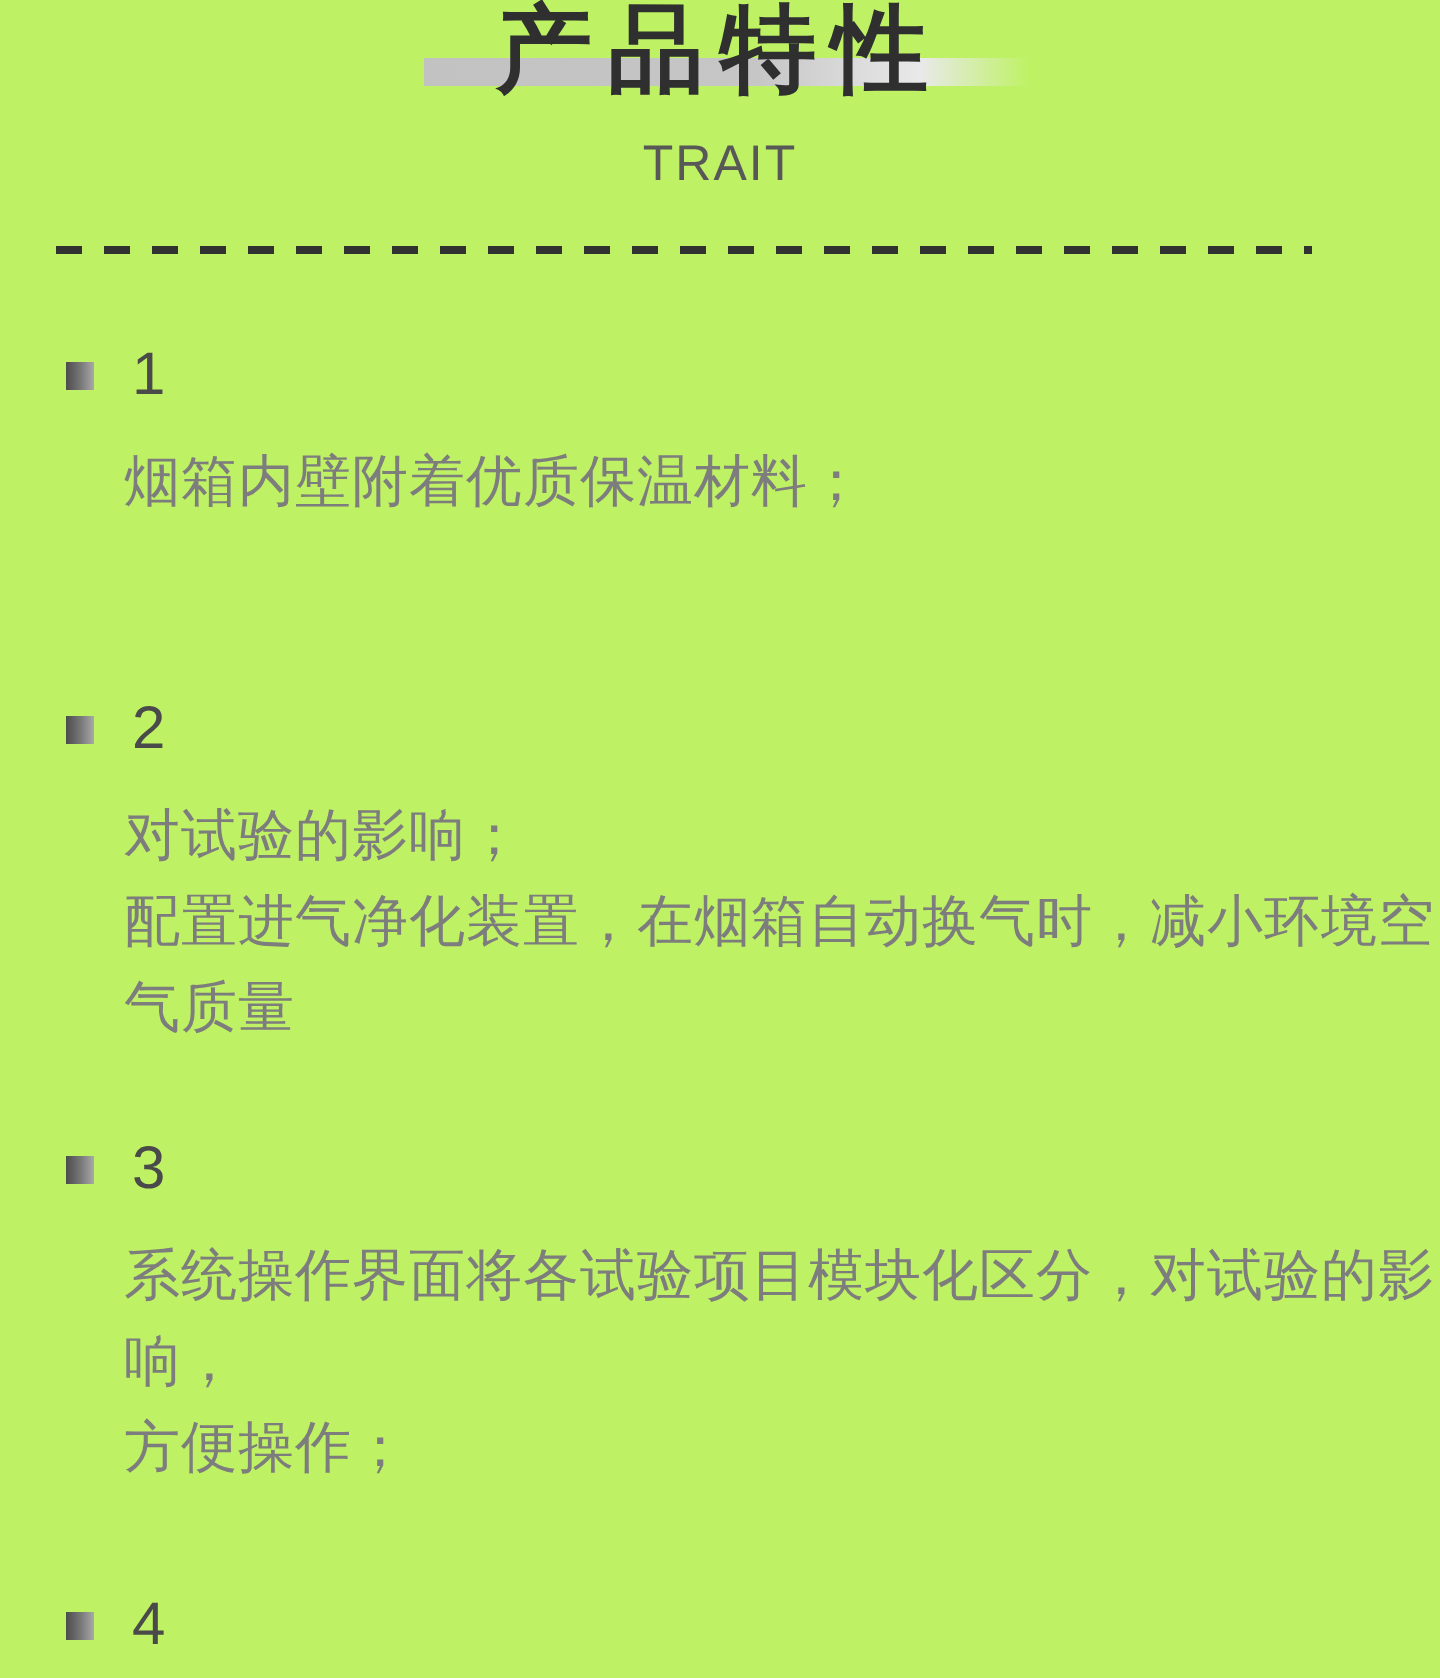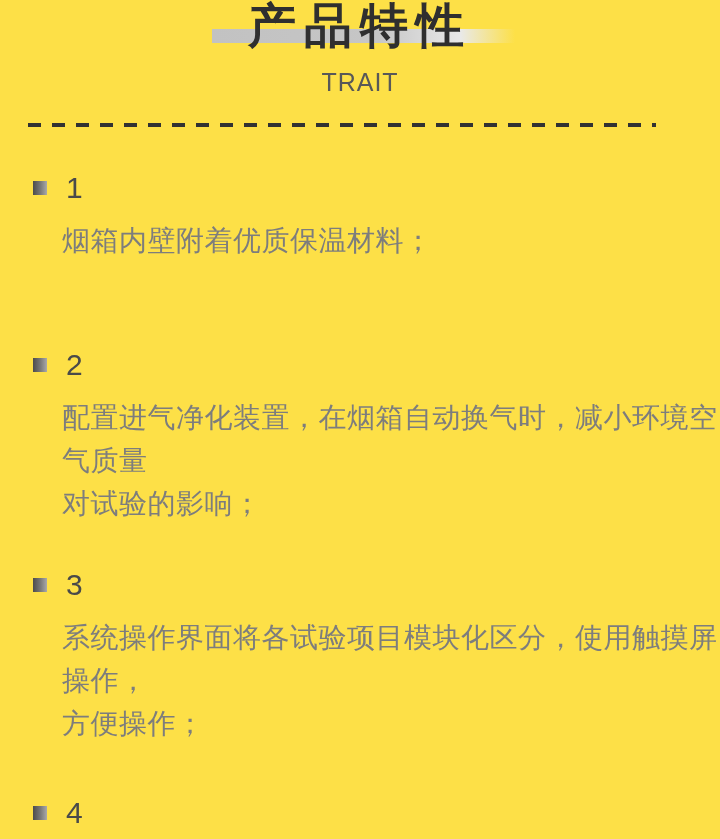--- a/index.html
+++ b/index.html
@@ -5,21 +5,21 @@
   html, body {
     margin: 0;
     padding: 0;
     background: #ffffff;
     font-family: "Liberation Sans", "DejaVu Sans", sans-serif;
   }
   .page {
     position: relative;
     width: 720px;
     height: 839px;
-    background: #fde047;
+    background: #bef264;
     overflow: hidden;
   }
   
   .hero {
     position: relative;
     text-align: center;
   }
   .band {
     position: absolute;
     left: 212px;
@@ -113,32 +113,32 @@
         <span class="fline">烟箱内壁附着优质保温材料；</span>
       </div>
     </section>
 
     <section class="feature feature-2">
       <div class="fhead">
         <span class="sq"></span>
         <span class="num">2</span>
       </div>
       <div class="ftext">
+        <span class="fline">对试验的影响；</span>
         <span class="fline">配置进气净化装置，在烟箱自动换气时，减小环境空气质量</span>
-        <span class="fline">对试验的影响；</span>
       </div>
     </section>
 
     <section class="feature feature-3 gap-md">
       <div class="fhead">
         <span class="sq"></span>
         <span class="num">3</span>
       </div>
       <div class="ftext">
-        <span class="fline">系统操作界面将各试验项目模块化区分，使用触摸屏操作，</span>
+        <span class="fline">系统操作界面将各试验项目模块化区分，对试验的影响，</span>
         <span class="fline">方便操作；</span>
       </div>
     </section>
 
     <section class="feature feature-4">
       <div class="fhead">
         <span class="sq"></span>
         <span class="num">4</span>
       </div>
     </section>

